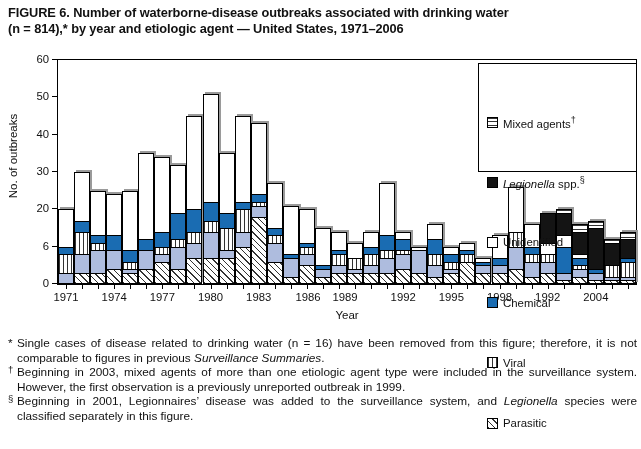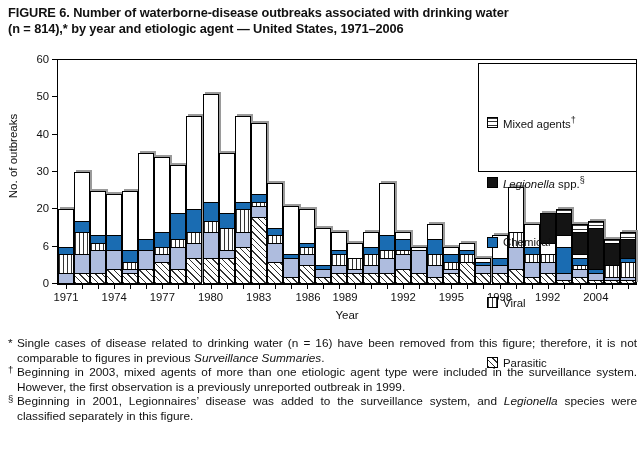--- a/index.html
+++ b/index.html
@@ -354,20 +354,24 @@
 <div id="legend">
     <div class="legend-row">
       <span class="swatch seg-mixed"></span>
       <span class="legend-text">Mixed agents<sup>†</sup></span>
     </div>
     <div class="legend-row">
       <span class="swatch seg-legionella"></span>
       <span class="legend-text"><i>Legionella</i> spp.<sup>§</sup></span>
     </div>
     <div class="legend-row">
+      <span class="swatch seg-unidentified"></span>
+      <span class="legend-text">Unidentified</span>
+    </div>
+    <div class="legend-row">
       <span class="swatch seg-chemical"></span>
       <span class="legend-text">Chemical</span>
     </div>
     <div class="legend-row">
       <span class="swatch seg-viral"></span>
       <span class="legend-text">Viral</span>
     </div>
     <div class="legend-row">
       <span class="swatch seg-parasitic"></span>
       <span class="legend-text">Parasitic</span>

